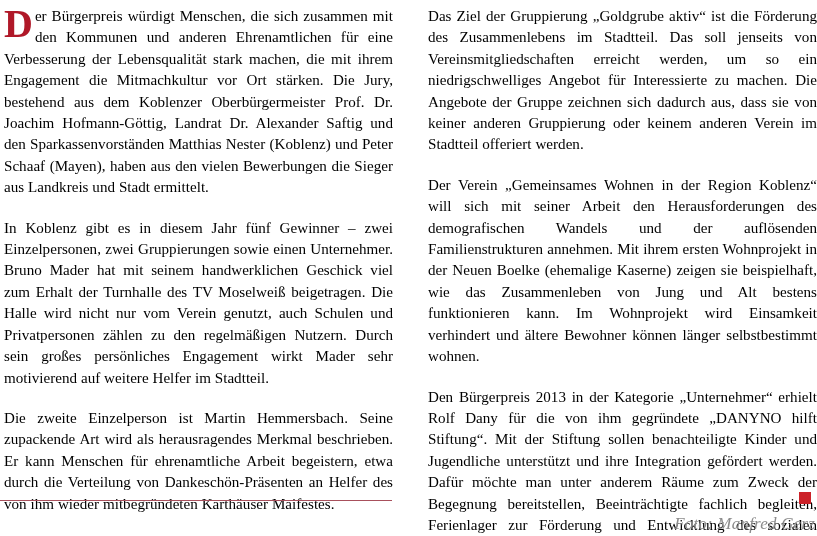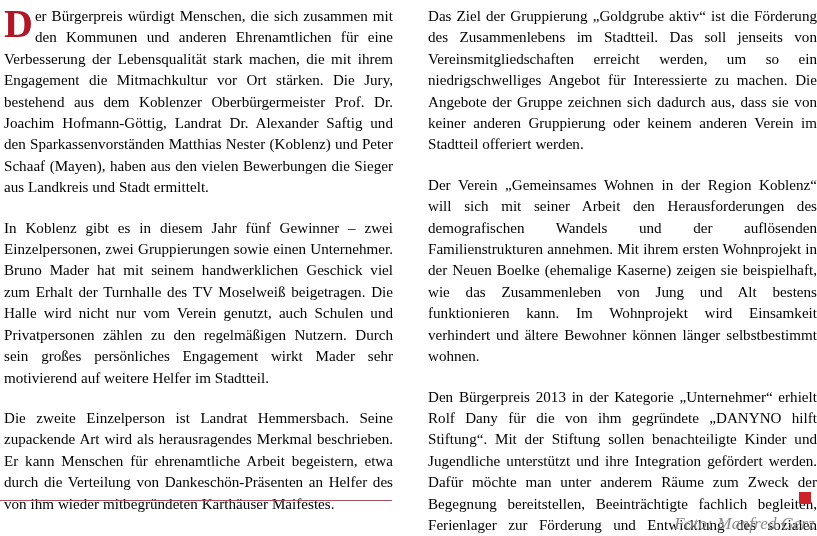--- a/index.html
+++ b/index.html
@@ -100,21 +100,21 @@
 <div class="page">
 
   <div class="columns">
 
     <div class="col col-left">
 
       <p class="body-text"><span class="dropcap">D</span><span>er Bürgerpreis würdigt Menschen, die sich zusammen mit den Kommunen und anderen Ehrenamtlichen für eine Verbesserung der Lebensqualität stark machen, die mit ihrem Engagement die Mitmachkultur vor Ort stärken. Die Jury, bestehend aus dem Koblenzer Oberbürgermeister Prof. Dr. Joachim Hofmann-Göttig, Landrat Dr. Alexander Saftig und den Sparkassenvorständen Matthias Nester (Koblenz) und Peter Schaaf (Mayen), haben aus den vielen Bewerbungen die Sieger aus Landkreis und Stadt ermittelt.</span></p>
 
       <p class="body-text">In Koblenz gibt es in diesem Jahr fünf Gewinner – zwei Einzelpersonen, zwei Gruppierungen sowie einen Unternehmer. Bruno Mader hat mit seinem handwerklichen Geschick viel zum Erhalt der Turnhalle des TV Moselweiß beigetragen. Die Halle wird nicht nur vom Verein genutzt, auch Schulen und Privatpersonen zählen zu den regelmäßigen Nutzern. Durch sein großes persönliches Engagement wirkt Mader sehr motivierend auf weitere Helfer im Stadtteil.</p>
 
-      <p class="body-text">Die zweite Einzelperson ist Landrat Hemmersbach. Seine zupackende Art wird als herausragendes Merkmal beschrieben. Er kann Menschen für ehrenamtliche Arbeit begeistern, etwa durch die Verteilung von Dankeschön-Präsenten an Helfer des von ihm wieder mitbegründeten Karthäuser Maifestes.</p>
+      <p class="body-text">Die zweite Einzelperson ist Martin Hemmersbach. Seine zupackende Art wird als herausragendes Merkmal beschrieben. Er kann Menschen für ehrenamtliche Arbeit begeistern, etwa durch die Verteilung von Dankeschön-Präsenten an Helfer des von ihm wieder mitbegründeten Karthäuser Maifestes.</p>
 
     </div>
 
     <div class="col col-right">
 
       <p class="body-text">Das Ziel der Gruppierung „Goldgrube aktiv“ ist die Förderung des Zusammenlebens im Stadtteil. Das soll jenseits von Vereinsmitgliedschaften erreicht werden, um so ein niedrigschwelliges Angebot für Interessierte zu machen. Die Angebote der Gruppe zeichnen sich dadurch aus, dass sie von keiner anderen Gruppierung oder keinem anderen Verein im Stadtteil offeriert werden.</p>
 
       <p class="body-text">Der Verein „Gemeinsames Wohnen in der Region Koblenz“ will sich mit seiner Arbeit den Herausforderungen des demografischen Wandels und der auflösenden Familienstrukturen annehmen. Mit ihrem ersten Wohnprojekt in der Neuen Boelke (ehemalige Kaserne) zeigen sie beispielhaft, wie das Zusammenleben von Jung und Alt bestens funktionieren kann. Im Wohnprojekt wird Einsamkeit verhindert und ältere Bewohner können länger selbstbestimmt wohnen.</p>
 
       <p class="body-text">Den Bürgerpreis 2013 in der Kategorie „Unternehmer“ erhielt Rolf Dany für die von ihm gegründete „DANYNO hilft Stiftung“. Mit der Stiftung sollen benachteiligte Kinder und Jugendliche unterstützt und ihre Integration gefördert werden. Dafür möchte man unter anderem Räume zum Zweck der Begegnung bereitstellen, Beeinträchtigte fachlich begleiten, Ferienlager zur Förderung und Entwicklung des sozialen Verhaltens sowie Vorbereitungskurse zur Eingliederung ins Berufsleben durchführen.</p>

